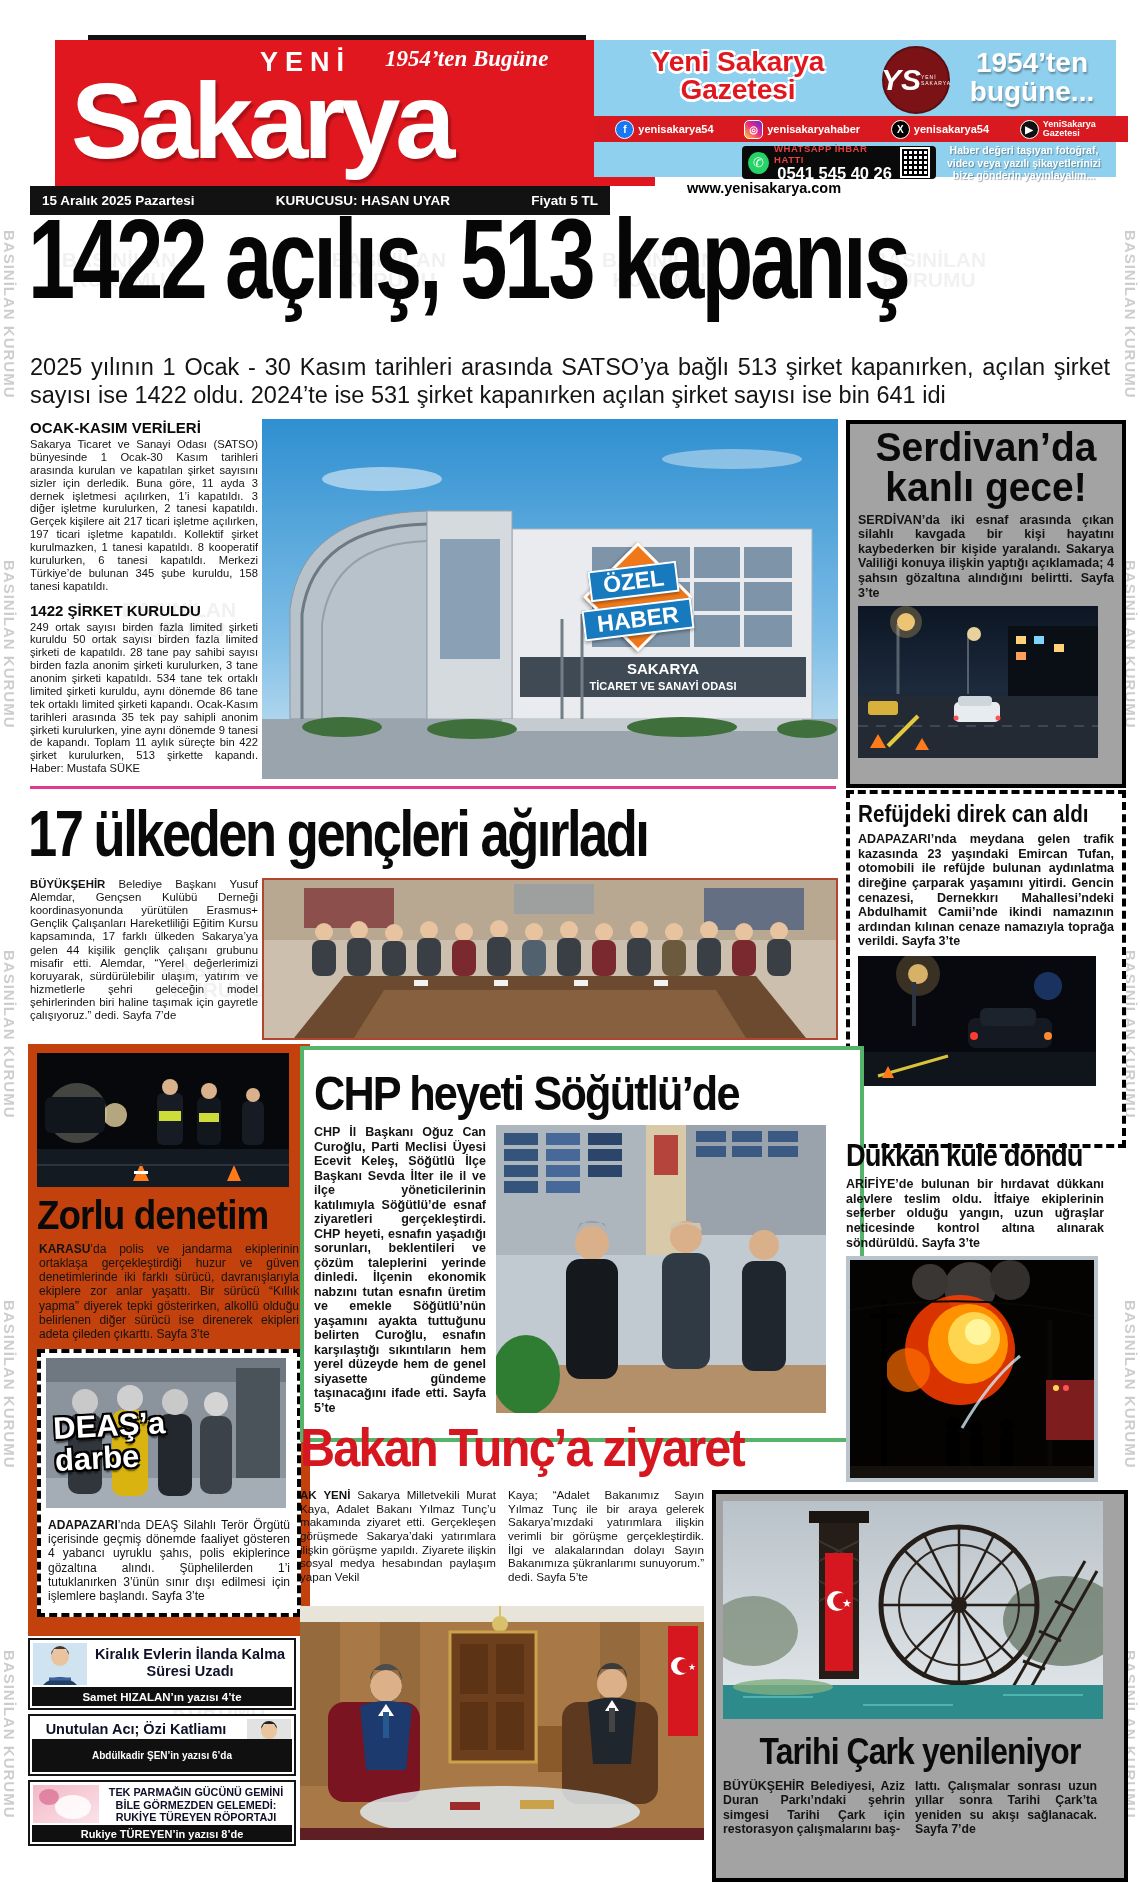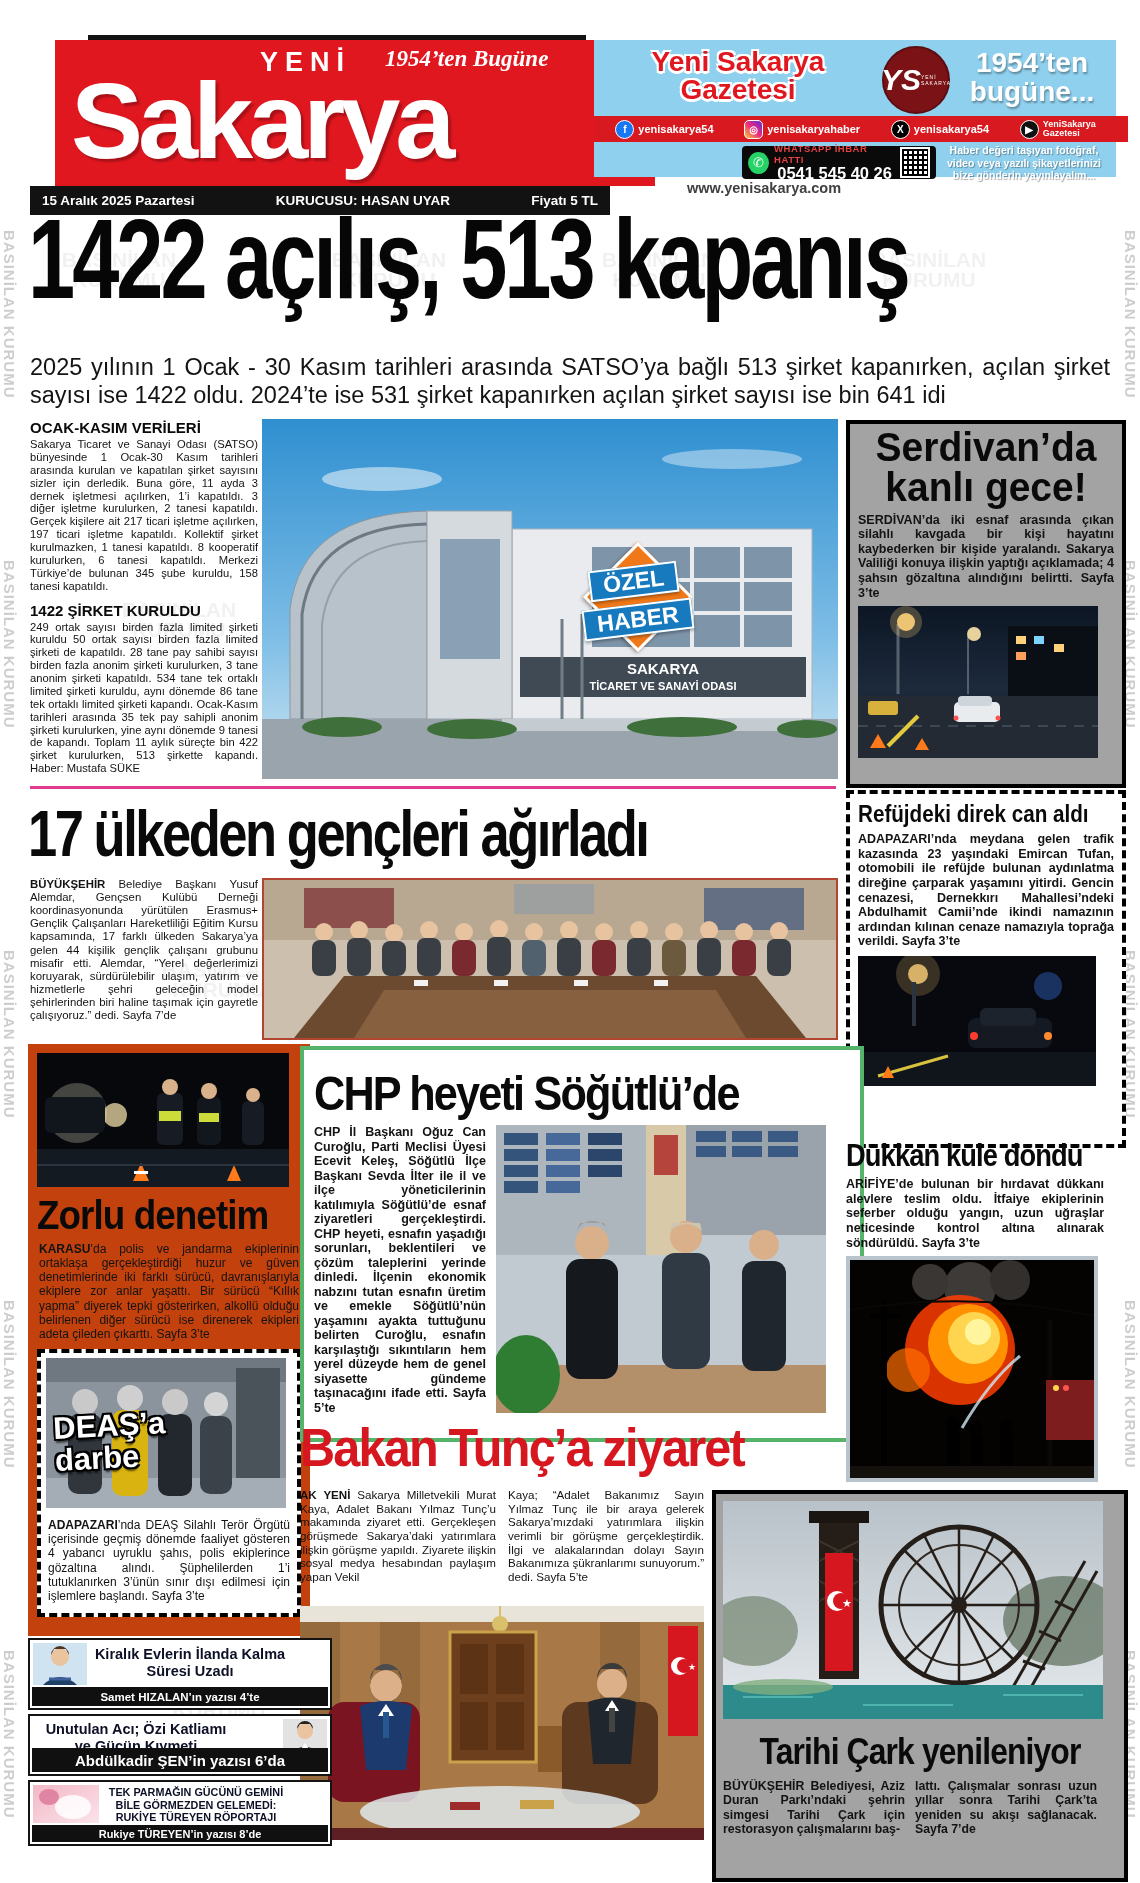--- a/index.html
+++ b/index.html
@@ -43,38 +43,38 @@
   .wabox{background:#0a0a0a;border-radius:4px;display:flex;align-items:center;gap:5px;padding:3px 6px;}
   .wa-ic{width:22px;height:22px;border-radius:50%;background:#25d366;color:#fff;display:flex;
          align-items:center;justify-content:center;font-size:13px;}
   .wa-label{color:#e8413f;font-weight:bold;font-size:9.5px;letter-spacing:.5px;}
   .wa-num{color:#fff;font-weight:bold;font-size:16.5px;line-height:1;text-align:center;}
   .qr{width:27px;height:27px;background:#fff;border:2px solid #fff;
       background-image:linear-gradient(90deg,#000 2px,transparent 2px),linear-gradient(#000 2px,transparent 2px);
       background-size:5px 5px;}
   .promo-note{color:#fff;font-weight:bold;font-size:10.5px;line-height:1.2;text-align:center;
     text-shadow:1px 1px 1px rgba(0,0,0,.35);}
-  .website{color:#404040;font-weight:bold;font-size:14.5px;text-align:center;}
+  .website{color:#000000;font-weight:bold;font-size:14.5px;text-align:center;}
   
   .mainhead{font-weight:bold;font-size:113px;letter-spacing:-4px;color:#060606;line-height:1;}
   .subhead{font-size:23.5px;line-height:1.2;color:#141414;text-align:justify;}
   .sec-h{font-weight:bold;font-size:15px;margin:0 0 2px 0;color:#0a0a0a;}
   .body{font-size:11.2px;line-height:1.15;text-align:justify;color:#131313;margin:0 0 9px 0;}
   .body-b{font-size:12.5px;line-height:1.17;text-align:justify;color:#131313;font-weight:bold;margin:0;}
   .box-solid{border:4px solid #000;background:#a3a3a3;}
   .box-dash{border:4px dashed #000;background:#fff;}
   .h-serd{font-weight:bold;font-size:41px;line-height:.97;color:#0a0a0a;}
   .h-mid{font-weight:bold;color:#0a0a0a;}
   .divider{background:#e23a8e;}
   .outline-w{color:#fff;font-weight:bold;
     text-shadow:-2px -2px 0 #000,2px -2px 0 #000,-2px 2px 0 #000,2px 2px 0 #000,0 4px 2px rgba(0,0,0,.6);}
   .zorlu-panel{border:5px solid #c2410c;background:#c2410c;}
   .chp-box{border:4px solid #55b36a;background:#fff;}
   .red-head{color:#d6171f;}
-  .colbox{border:2.5px solid #141414;background:#fff;padding-left:36px;}
+  .colbox{border:2.5px solid #141414;background:#fff;}
   .colbox .bar{position:absolute;left:2px;right:2px;bottom:2px;height:19px;background:#101010;
     color:#fff;font-weight:bold;font-size:11.5px;display:flex;align-items:center;justify-content:center;}
   .colbox .ttl{font-weight:bold;font-size:14.5px;line-height:1.15;text-align:center;color:#0d1026;}
   .badge{pointer-events:none;}
   .badge .diamond{position:absolute;left:24px;top:10px;width:72px;height:72px;background:#f07818;
     border:3px solid #fff;transform:rotate(45deg);box-shadow:0 2px 4px rgba(0,0,0,.35);}
   .badge .ribbon{position:absolute;background:#1779be;border:2px solid #fff;color:#fff;font-weight:bold;
     font-size:23px;line-height:1;padding:2px 12px;transform:rotate(-7deg);box-shadow:0 2px 3px rgba(0,0,0,.3);}
   svg text{font-family:"Liberation Sans",sans-serif;}
 </style>
@@ -561,21 +561,21 @@
 
   <div class="abs colbox" style="left:28px;top:1714px;width:264px;height:58px">
     <div class="ttl abs" style="left:6px;top:5px;width:200px">Unutulan Acı; Özi Katliamı ve Gücün Kıymeti</div>
     <svg class="abs" style="right:3px;top:3px" width="44" height="34" viewBox="0 0 44 34">
       <rect width="44" height="34" fill="#e2e2e2"></rect>
       <circle cx="22" cy="12" r="8" fill="#e9c49f"></circle>
         <path d="M14,10 a8,8 0 0 1 16,0 l-3,-5 h-10 Z" fill="#222"></path>
       <path d="M8,34 q14,-13 28,0 Z" fill="#3a3f45"></path>
         <polygon points="22,24 18,30 26,30" fill="#fff"></polygon>
     </svg>
-    <div class="bar" style="height:24px;font-size:15px">Abdülkadir ŞEN’in yazısı 6’da</div>
+    <div class="bar" style="height:33px;font-size:10px">Abdülkadir ŞEN’in yazısı 6’da</div>
   </div>
 
   <div class="abs colbox" style="left:28px;top:1780px;width:264px;height:62px">
     <svg class="abs" style="left:3px;top:3px" width="66" height="38" viewBox="0 0 66 38">
       <defs>
           <linearGradient id="pk" x1="0" y1="0" x2="1" y2="1">
             <stop offset="0" stop-color="#f2b8c6"></stop>
             <stop offset="1" stop-color="#fbe3ea"></stop>
           </linearGradient>
         </defs>

